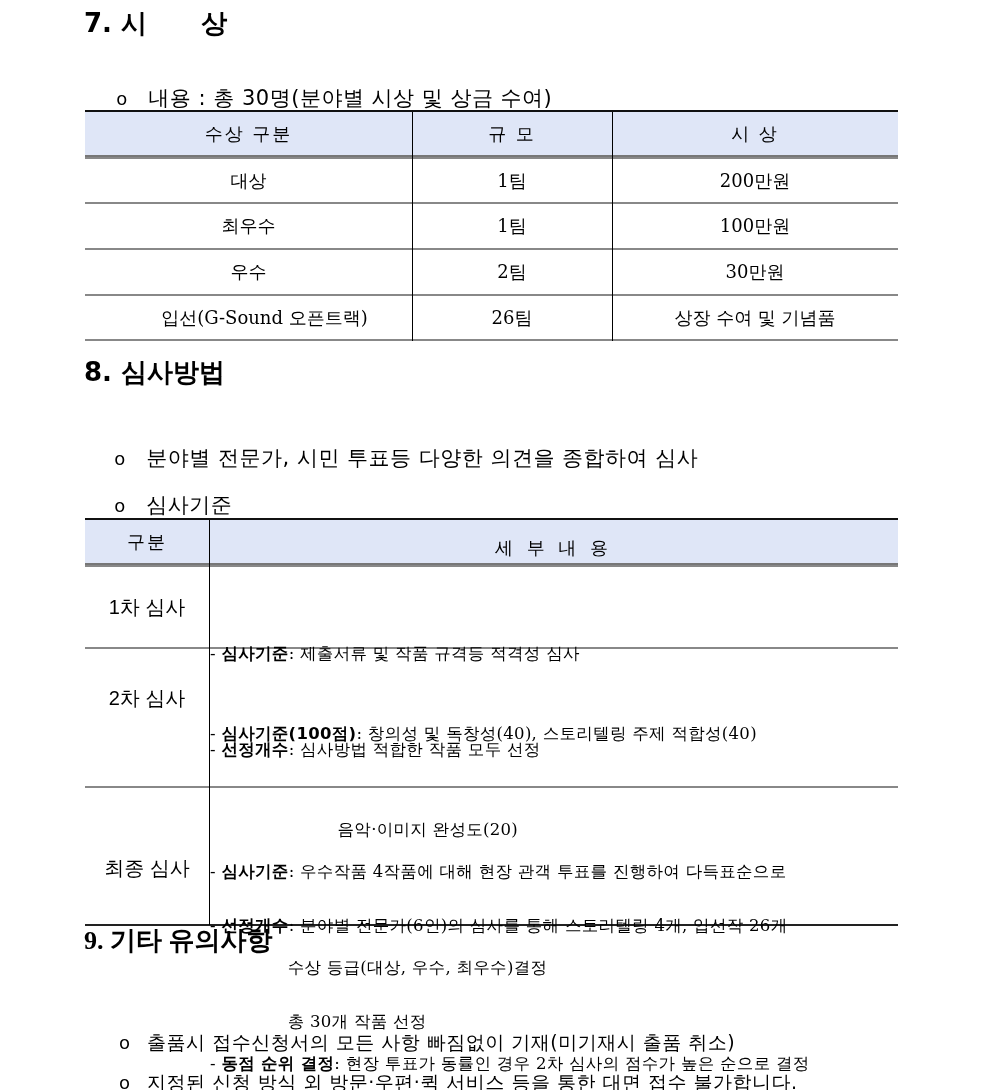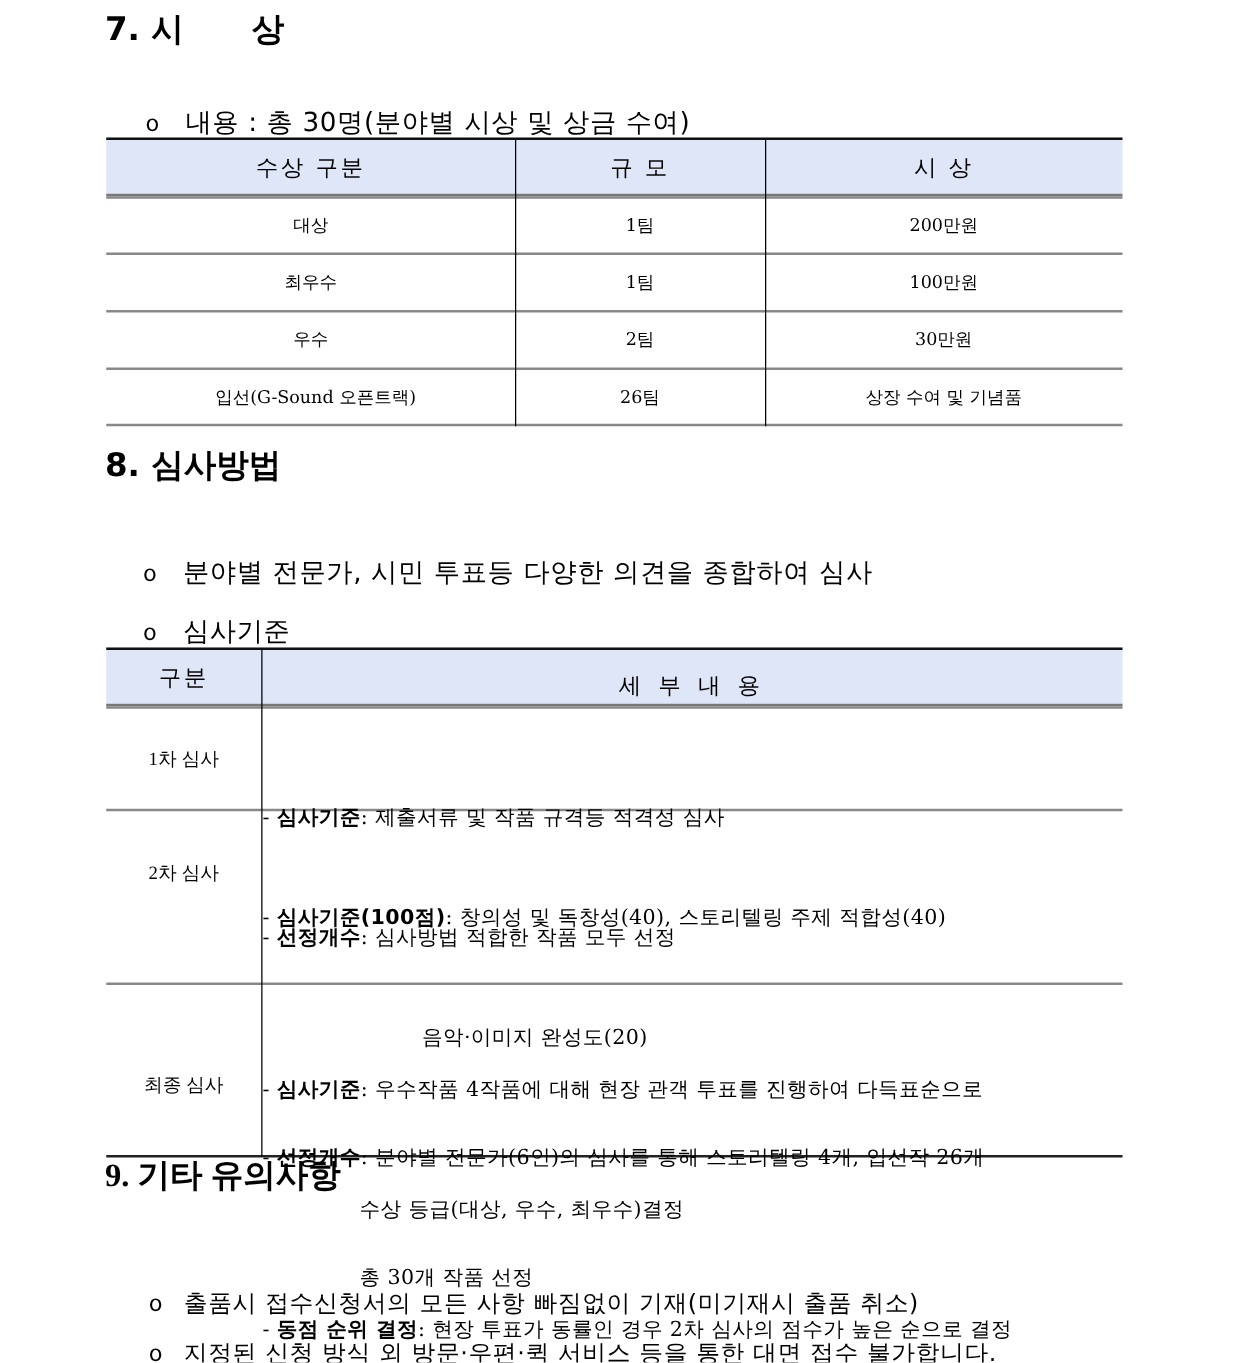--- a/index.html
+++ b/index.html
@@ -23,29 +23,29 @@
     .hdr-bottom {
       position: absolute; left: 0; width: 813px; height: 4px;
       border-top: 2px solid #777; border-bottom: 2px solid #888;
       box-sizing: border-box; background: #fff;
     }
     .hline { position: absolute; left: 0; width: 813px; height: 0; border-top: 2px solid #888; }
     .hline.dark { border-top: 2px solid #222; }
     .vline { position: absolute; width: 0; border-left: 1.5px solid #000; }
     .cell {
       position: absolute; display: flex; align-items: center; justify-content: center;
-      font-family: "DejaVu Serif", "Liberation Serif", serif; font-size: 14px;
+      font-family: "DejaVu Serif", "Liberation Serif", serif; font-size: 18px;
     }
     .hcell {
       position: absolute; display: flex; align-items: center; justify-content: center;
       font-family: "DejaVu Sans", "Liberation Sans", sans-serif; font-size: 18px; letter-spacing: 2px;
     }
     .gcell {
       position: absolute; display: flex; align-items: center; justify-content: center;
-      font-family: Liberation Serif, serif; font-size: 15px;
+      font-family: Liberation Sans, sans-serif; font-size: 20px;
     }
     .detail {
       position: absolute; left: 125px; white-space: pre;
       font-family: "DejaVu Serif", "Liberation Serif", serif; font-size: 16.5px;
       line-height: 32px; letter-spacing: 0.3px;
     }
     .detail .lbl {
       font-family: "DejaVu Sans", "Liberation Sans", sans-serif; font-weight: bold; font-size: 16.5px;
     }
   </style>
@@ -78,21 +78,21 @@
   <div class="cell" style="left:527px; top:49px; width:286px; height:44px;">200만원</div>
 
   <div class="cell" style="left:0; top:94px; width:327px; height:44px;">최우수</div>
   <div class="cell" style="left:327px; top:94px; width:200px; height:44px;">1팀</div>
   <div class="cell" style="left:527px; top:94px; width:286px; height:44px;">100만원</div>
 
   <div class="cell" style="left:0; top:140px; width:327px; height:44px;">우수</div>
   <div class="cell" style="left:327px; top:140px; width:200px; height:44px;">2팀</div>
   <div class="cell" style="left:527px; top:140px; width:286px; height:44px;">30만원</div>
 
-  <div class="cell" style="left:4px; top:186px; width:327px; height:44px;">입선(G-Sound 오픈트랙)</div>
+  <div class="cell" style="left:16px; top:186px; width:327px; height:44px;">입선(G-Sound 오픈트랙)</div>
   <div class="cell" style="left:327px; top:186px; width:200px; height:44px;">26팀</div>
   <div class="cell" style="left:527px; top:186px; width:286px; height:44px;">상장 수여 및 기념품</div>
 </div>
 
 <div class="abs heading" style="left:84px; top:355px;">8. 심사방법</div>
 <div class="abs bullet-line" style="left:100px; top:420px;">
   <span class="bullet-mark">o</span><span>분야별 전문가, 시민 투표등 다양한 의견을 종합하여 심사</span>
 </div>
 <div class="abs bullet-line" style="left:100px; top:467px;">
   <span class="bullet-mark">o</span><span>심사기준</span>

